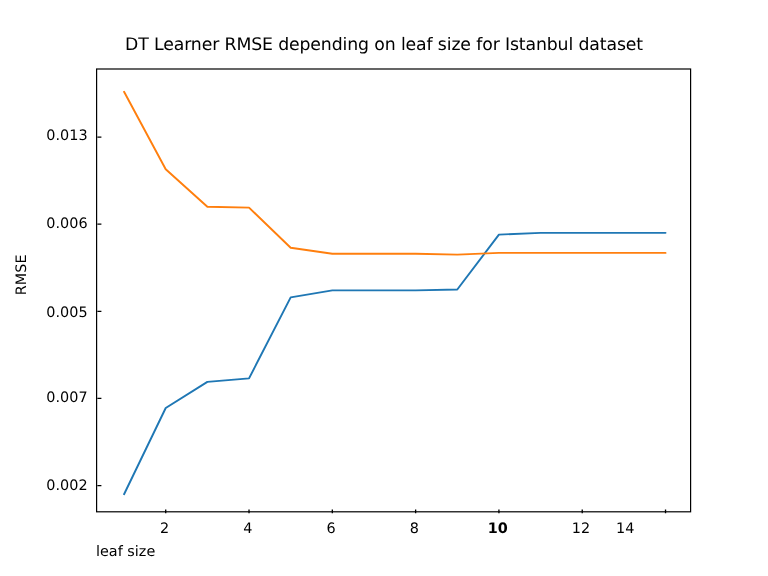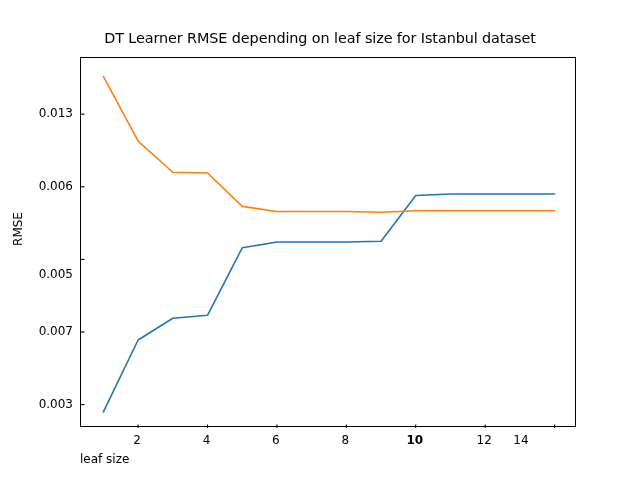--- a/index.html
+++ b/index.html
@@ -118,23 +118,23 @@
 </head>
 <body>
 
 <div id="figure">
 
   <div id="chart-title">DT Learner RMSE depending on leaf size for Istanbul dataset</div>
 
   <div id="ylabel">RMSE</div>
 
   <div id="y-tick-labels">
-      <div class="tick-label-y" style="top: 403.621px;">0.003</div>
+      <div class="tick-label-y" style="top: 403.621px;">0.002</div>
       <div class="tick-label-y" style="top: 331.015px;">0.007</div>
-      <div class="tick-label-y" style="top: 274px; text-align: right;">0.005</div>
+      <div class="tick-label-y" style="top: 260px; text-align: right;">0.005</div>
       <div class="tick-label-y" style="top: 185.803px;">0.006</div>
       <div class="tick-label-y" style="top: 113.197px;">0.013</div>
     </div>
 
   <div id="plot-area">
     <svg id="plot-svg" viewBox="0 0 496 370" preserveAspectRatio="none">
       <g id="y-ticks-group">
           <line x1="0" x2="3.5" y1="346.6208791208791" y2="346.6208791208791" stroke="#000000" stroke-width="1.1"></line>
           <line x1="0" x2="3.5" y1="274.01491365777076" y2="274.01491365777076" stroke="#000000" stroke-width="1.1"></line>
           <line x1="0" x2="3.5" y1="201.40894819466246" y2="201.40894819466246" stroke="#000000" stroke-width="1.1"></line>

